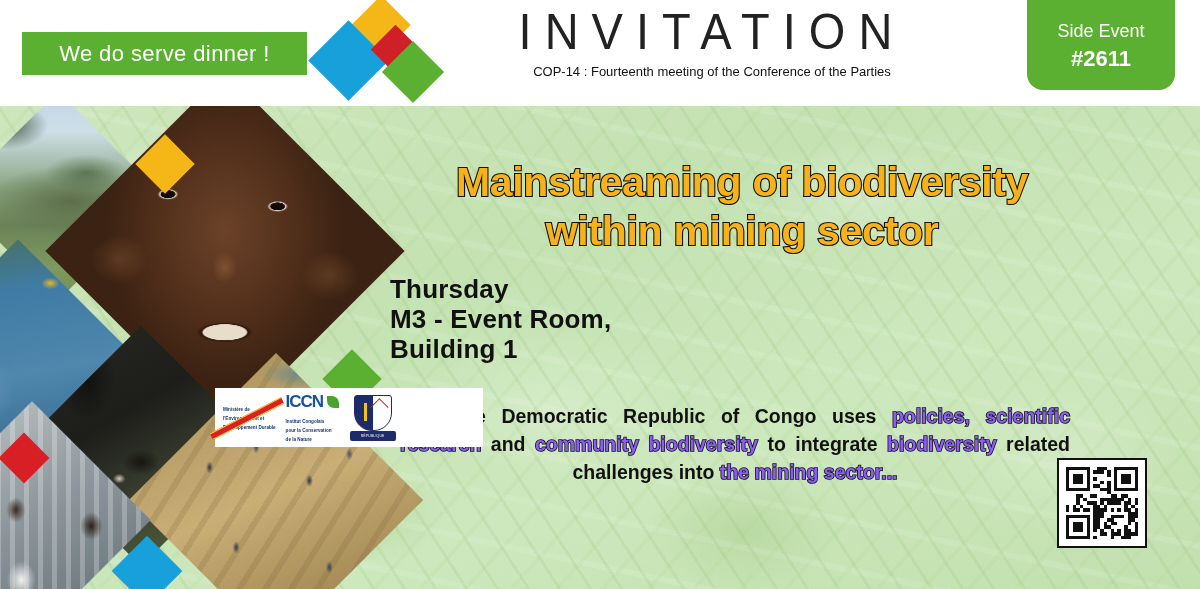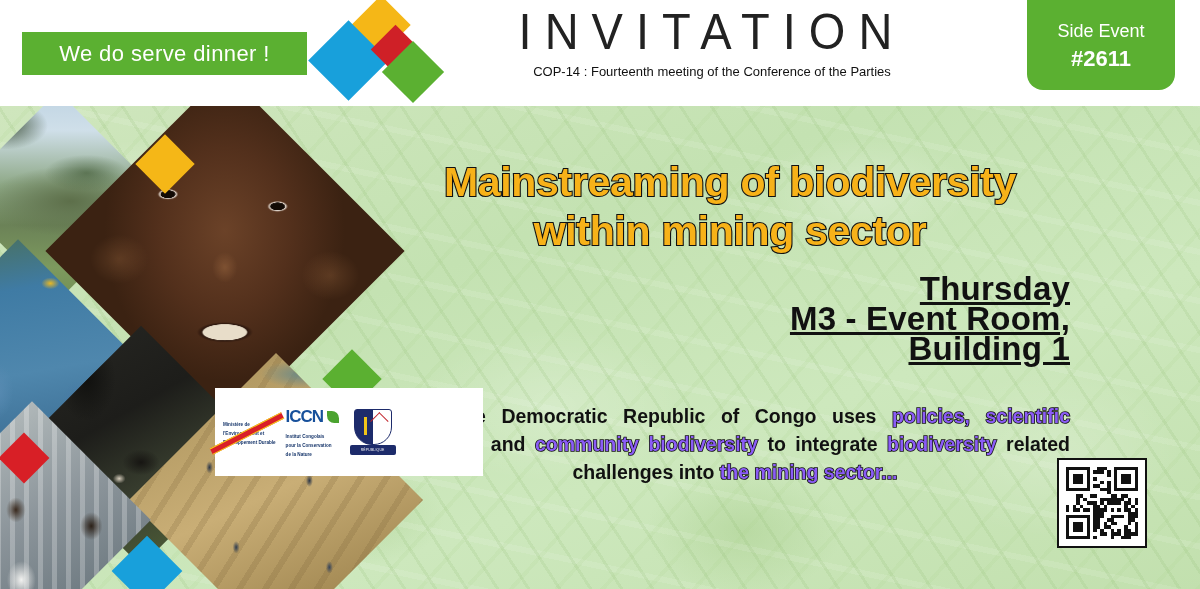--- a/index.html
+++ b/index.html
@@ -185,49 +185,48 @@
   .acc { position:absolute; transform:rotate(45deg); }
   .acc-yellow { background:#f5b717; }
   .acc-green  { background:#5bb031; }
   .acc-red    { background:#d81f26; }
   .acc-blue   { background:#18a0db; }
 
   
   #content { position:absolute; left:390px; top:106px; width:810px; height:483px; z-index:20; }
 
   #event-title {
-    position:absolute; left:0; top:52px; width:680px; text-align:center;
+    position:absolute; left:12px; top:52px; width:680px; text-align:center;
     font-size:41px; font-weight:bold; line-height:49px;
     color:#f7b219;
     -webkit-text-stroke:2.2px #111;
     paint-order:stroke fill;
     letter-spacing:-.3px;
   }
 
   #event-details {
-    position:absolute; left:0; top:168px; width:680px; text-align:right;
-    color:#111; font-size:33px; font-weight:bold; line-height:30px;
+    position:absolute; left:0; top:168px; width:680px; text-align:left;
+    color:#111; font-size:26px; font-weight:bold; line-height:30px;
     letter-spacing:.2px;
-    text-decoration:underline;
   }
 
   #event-description {
     position:absolute; left:10px; top:296px; width:670px;
     text-align:justify; text-align-last:center;
     color:#111; font-size:19.5px; font-weight:bold; line-height:28px;
   }
   #event-description .hl {
     color:#8b5cf6;
     -webkit-text-stroke:1.6px #111;
     paint-order:stroke fill;
   }
 
   
   #logos-row {
-    position:absolute; left:215px; top:388px; width:268px; height:88px;
+    position:absolute; left:215px; top:388px; width:268px; height:59px;
     background:#ffffff; display:flex; align-items:center; z-index:25;
     padding:12px 8px;
   }
   .logo { display:flex; flex-direction:column; align-items:flex-start; }
   .logo .mark { display:block; }
   .logo .cap { font-size:4.6px; font-weight:bold; color:#17366b; line-height:6px; margin-top:3px; }
 
   
   .drc-flag { position:relative; width:40px; height:27px; background:#0f9ad6; overflow:hidden; }
   .drc-flag .stripe {

